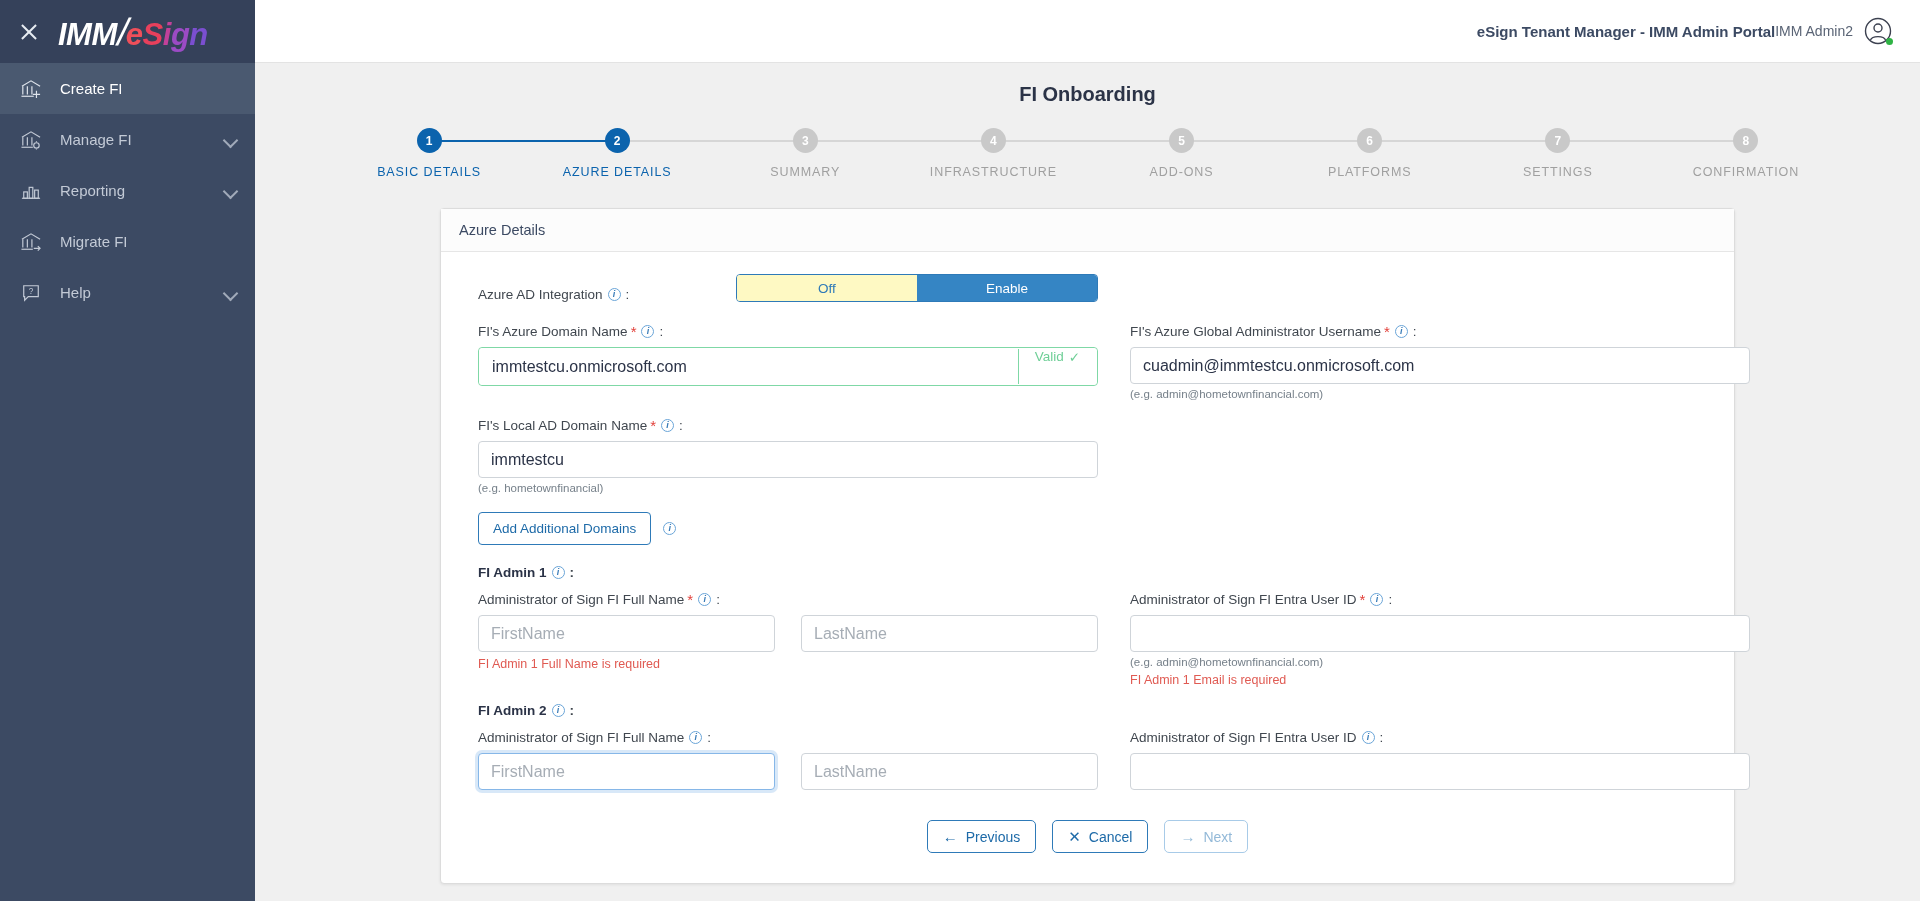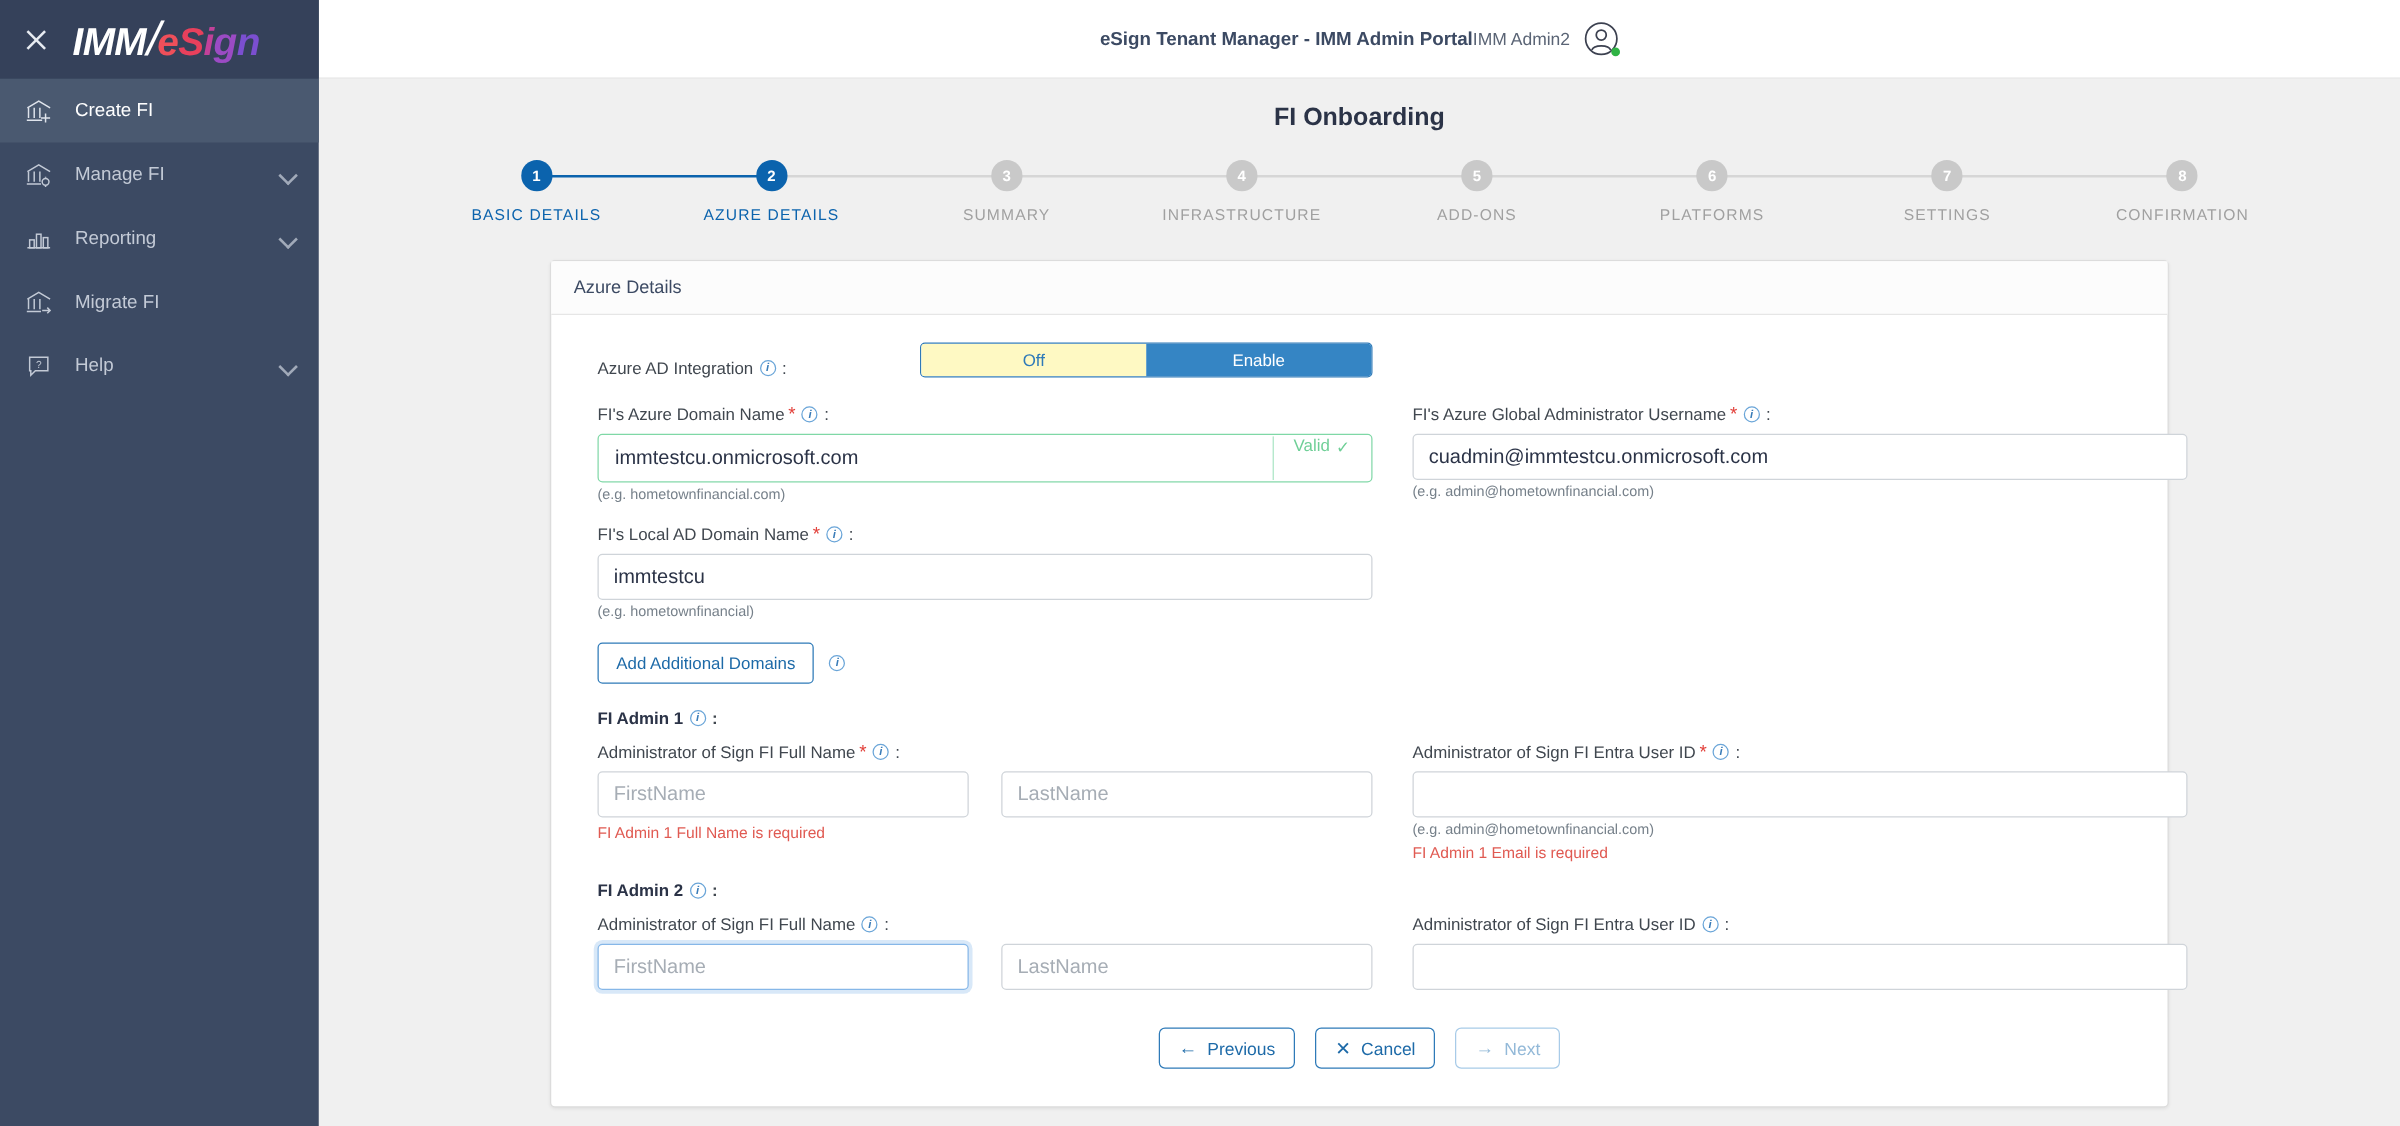--- a/index.html
+++ b/index.html
@@ -53,21 +53,21 @@
     content: ""; position: absolute; left: 2px; top: 2px;
     width: 9px; height: 9px; border-right: 2px solid #c3cad6;
     border-bottom: 2px solid #c3cad6; transform: rotate(45deg);
   }
 
   
   .main { flex: 1; height: 901px; display: flex; flex-direction: column;
           background: #f0f0f0; }
   .topbar {
     height: 63px; background: #ffffff; display: flex; align-items: center;
-    justify-content: center; padding: 0 28px;
+    justify-content: flex-end; padding: 0 28px;
     border-bottom: 1px solid #e3e3e3;
   }
   .topbar-title { font-size: 15px; font-weight: 700; color: #3c4a63; }
   .topbar-user { display: flex; align-items: center; gap: 11px; }
   .topbar-user .uname { font-size: 14px; color: #5a6475; }
   .avatar { width: 28px; height: 28px; position: relative; }
   .avatar .dot { position: absolute; right: -1px; bottom: 0px; width: 7px;
                  height: 7px; border-radius: 50%; background: #2fb344; }
 
   .content { flex: 1; overflow: hidden; position: relative; }
@@ -338,21 +338,20 @@
                 <span class="info-i">i</span>
                 <span class="colon">:</span>
               </div>
               <div class="inp-wrap valid-outline">
                 <input class="inp" style="border-color: transparent;" value="immtestcu.onmicrosoft.com">
                 <span class="valid-badge">
                   <span>Valid</span>
                   <span>✓</span>
                 </span>
               </div>
-              <div class="hint">(e.g. hometownfinancial.com)</div>
             </div>
 
             <div class="col">
               <div class="fld-label">
                 <span>FI's Azure Global Administrator Username</span>
                 <span class="req">*</span>
                 <span class="info-i">i</span>
                 <span class="colon">:</span>
               </div>
               <input class="inp" value="cuadmin@immtestcu.onmicrosoft.com" style="">

